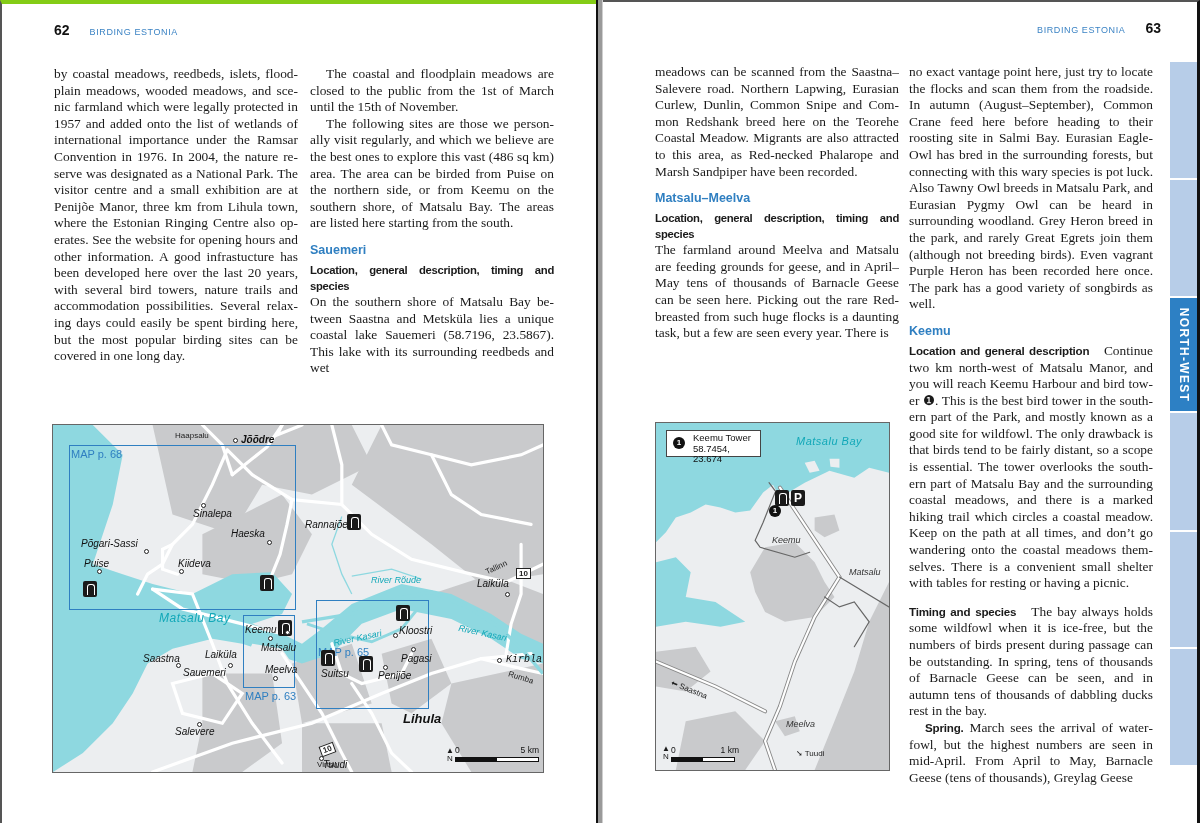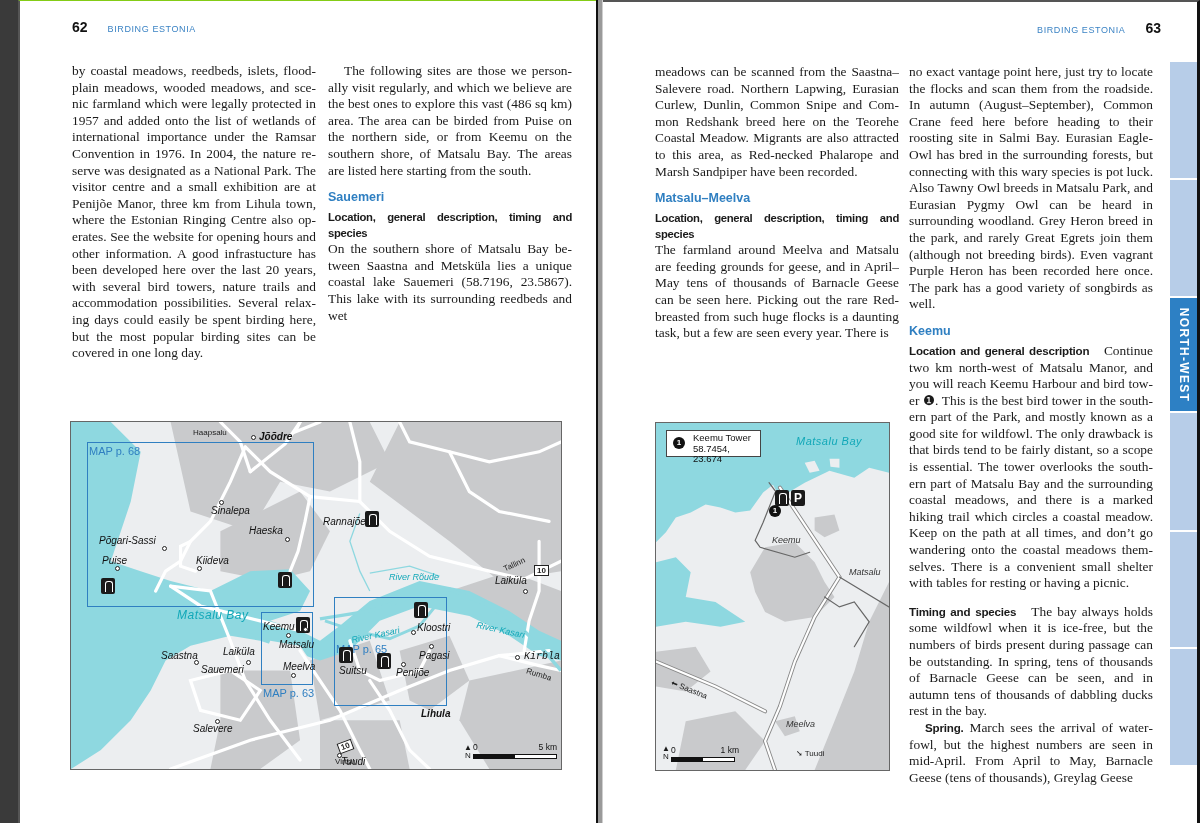--- a/index.html
+++ b/index.html
@@ -1,20 +1,20 @@
 <!DOCTYPE html>
 <html><head>
 <meta charset="utf-8">
 <style>
   * { box-sizing: border-box; margin: 0; padding: 0; }
   html, body { width: 1200px; height: 823px; overflow: hidden; background: #3a3a3a; }
   body { position: relative; font-family: "Liberation Serif", "DejaVu Serif", serif; color: #1a1a1a; }
 
   .page { position: absolute; top: 0; height: 823px; background: #ffffff; overflow: hidden; }
-  .page-left { left: 18px; width: 708px; border-left: 2px solid #555; border-top: 1px solid #84cc16; }
+  .page-left { left: 0; width: 708px; border-left: 2px solid #555; border-top: 4px solid #84cc16; }
   .page-right { left: 603px; width: 597px; border-top: 2px solid #555; border-right: 3px solid #111; }
   .spine { position: absolute; left: 596px; top: 0; width: 7px; height: 823px; background: linear-gradient(to right, #111 0, #111 2px, #9a9a9a 2px, #9a9a9a 6px, #cfcfcf 6px); }
 
   .running-head { position: absolute; top: 18px; display: flex; align-items: baseline; gap: 20px; }
   .running-head .pnum { font-family: "Liberation Sans", "DejaVu Sans", sans-serif; font-weight: bold; font-size: 14px; color: #111; }
   .running-head .title { font-family: "Liberation Sans", "DejaVu Sans", sans-serif; font-size: 9px; letter-spacing: 0.6px; color: #3b83c4; }
   .page-left .running-head { left: 52px; }
   .page-right .running-head { right: 36px; }
 
   .col { position: absolute; top: 62px; width: 244px; font-size: 13.4px; line-height: 16.6px; text-align: justify; hyphens: manual; }
@@ -33,21 +33,21 @@
   
   .map { position: absolute; border: 1.5px solid #666; overflow: hidden; background: #eceef0; }
   .map svg { display: block; width: 100%; height: 100%; }
   .map-left { left: 50px; top: 420px; width: 492px; height: 349px; }
   .map-right { left: 52px; top: 420px; width: 235px; height: 349px; }
 
   .lbl { position: absolute; font-family: "Liberation Sans", "DejaVu Sans", sans-serif; font-style: italic; font-size: 10px; color: #111; white-space: nowrap; }
   .lbl.water { color: #12a8b8; font-size: 12px; letter-spacing: 0.5px; }
   .lbl.river { color: #12a8b8; font-size: 9px; }
   .lbl.small { font-style: normal; font-size: 8px; color: #222; }
-  .lbl.big { font-weight: bold; font-size: 10px; }
+  .lbl.big { font-weight: bold; font-size: 13px; }
   .lbl.mapref { font-style: normal; color: #2f7fc1; font-size: 11px; font-family: "Liberation Sans", "DejaVu Sans", sans-serif; }
   .inset { position: absolute; border: 1.5px solid #2f7fc1; }
   .tower { position: absolute; width: 14px; height: 16px; background: #1a1a1a; border-radius: 2px; color: #fff; font-size: 10px; line-height: 16px; text-align: center; font-family: "DejaVu Sans", sans-serif; }
   .tower::before { content: ""; position: absolute; left: 4px; top: 3px; width: 6px; height: 10px; border: 1.3px solid #fff; border-bottom: none; border-radius: 3px 3px 0 0; }
   .pbox { position: absolute; width: 14px; height: 16px; background: #1a1a1a; border-radius: 2px; color: #fff; font-weight: bold; font-size: 12px; line-height: 16px; text-align: center; font-family: "Liberation Sans", sans-serif; }
   .dot { position: absolute; width: 5px; height: 5px; border: 1.2px solid #222; border-radius: 50%; background: #fff; }
   .num-circle { position: absolute; width: 12px; height: 12px; border-radius: 50%; background: #111; color: #fff; font-size: 8px; line-height: 12px; text-align: center; font-weight: bold; font-family: "Liberation Sans", sans-serif; }
   .legend-box { position: absolute; left: 10px; top: 7px; width: 95px; height: 27px; border: 1.2px solid #444; background: #fff; padding: 2px 4px 0 26px; font-family: "Liberation Sans", "DejaVu Sans", sans-serif; font-size: 9.5px; line-height: 10.5px; color: #111; }
   .legend-box .num-circle { left: 6px; top: 6px; }
   .scalebar { position: absolute; font-family: "Liberation Sans", "DejaVu Sans", sans-serif; font-size: 8.5px; color: #111; }
@@ -66,20 +66,21 @@
   <div class="running-head">
     <span class="pnum">62</span>
     <span class="title">BIRDING ESTONIA</span>
   </div>
 
   <div class="col pl-c1">
     <p>by coastal meadows, reedbeds, islets, flood­plain meadows, wooded meadows, and sce­nic farmland which were legally protected in 1957 and added onto the list of wetlands of international importance under the Ramsar Convention in 1976. In 2004, the nature re­serve was designated as a National Park. The visitor centre and a small exhibition are at Penijõe Manor, three km from Lihula town, where the Estonian Ringing Centre also op­erates. See the website for opening hours and other information. A good infrastucture has been developed here over the last 20 years, with several bird towers, nature trails and accommodation possibilities. Several relax­ing days could easily be spent birding here, but the most popular birding sites can be covered in one long day.</p>
   </div>
 
   <div class="col pl-c2">
+    <p class="indent">The coastal and floodplain meadows are closed to the public from the 1st of March until the 15th of November.</p>
     <p class="indent">The following sites are those we person­ally visit regularly, and which we believe are the best ones to explore this vast (486 sq km) area. The area can be birded from Puise on the northern side, or from Keemu on the southern shore, of Matsalu Bay. The areas are listed here starting from the south.</p>
     <h3>Sauemeri</h3>
     <span class="runin-block">Location, general description, timing and species</span>
     <p>On the southern shore of Matsalu Bay be­tween Saastna and Metsküla lies a unique coastal lake Sauemeri (58.7196, 23.5867). This lake with its surrounding reedbeds and wet</p>
   </div>
 
   <div class="map map-left">
     <svg viewBox="0 0 492 349" preserveAspectRatio="none">
       <rect x="0" y="0" width="492" height="349" fill="#eceef0"></rect>
 

